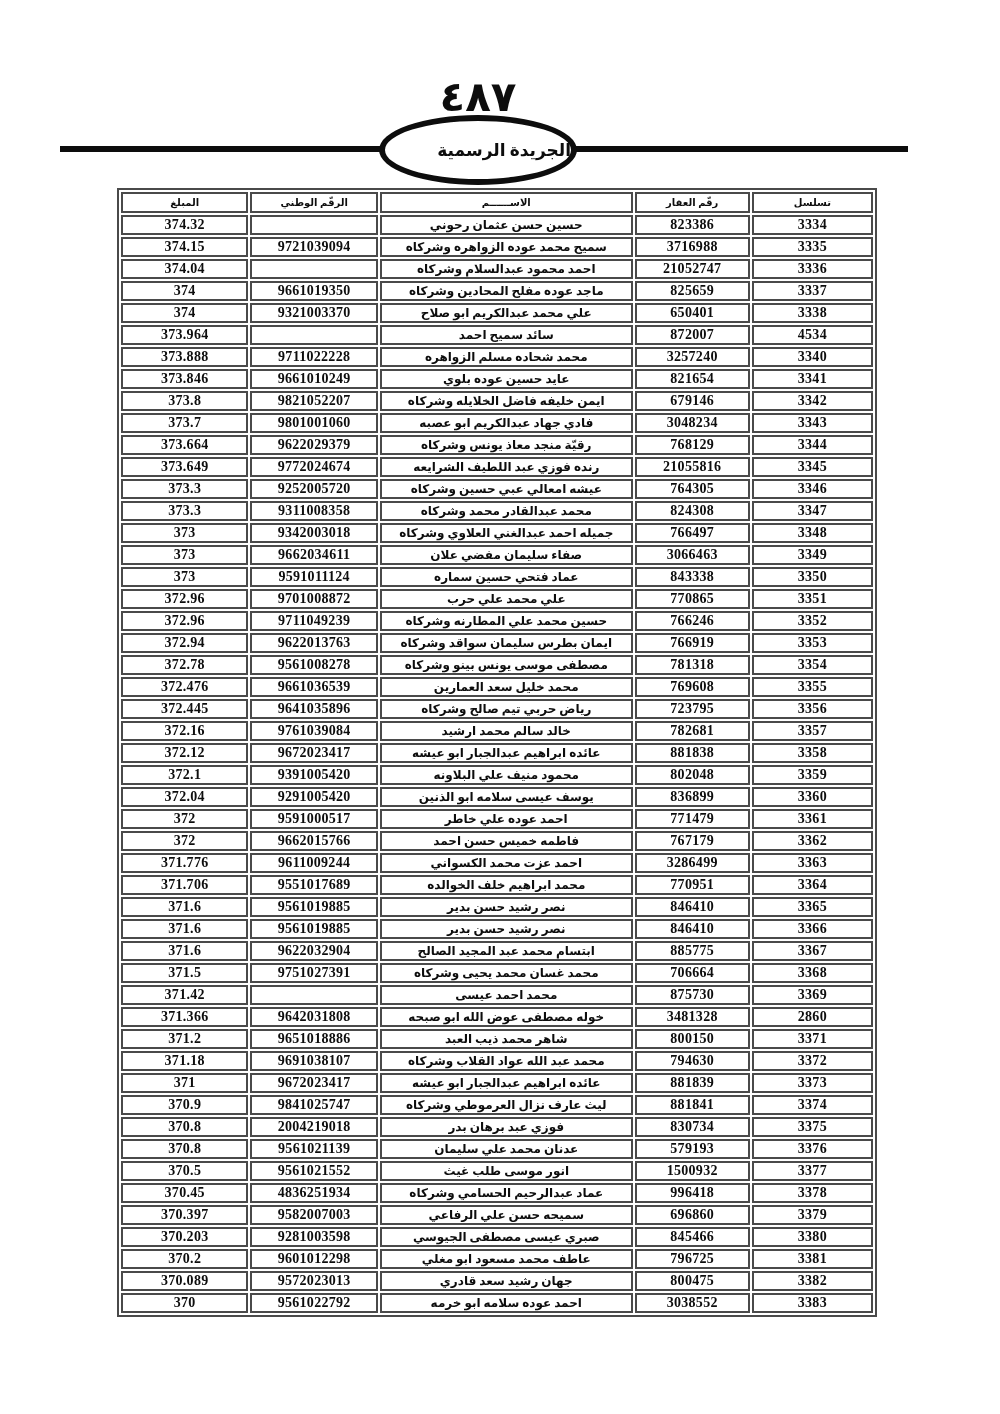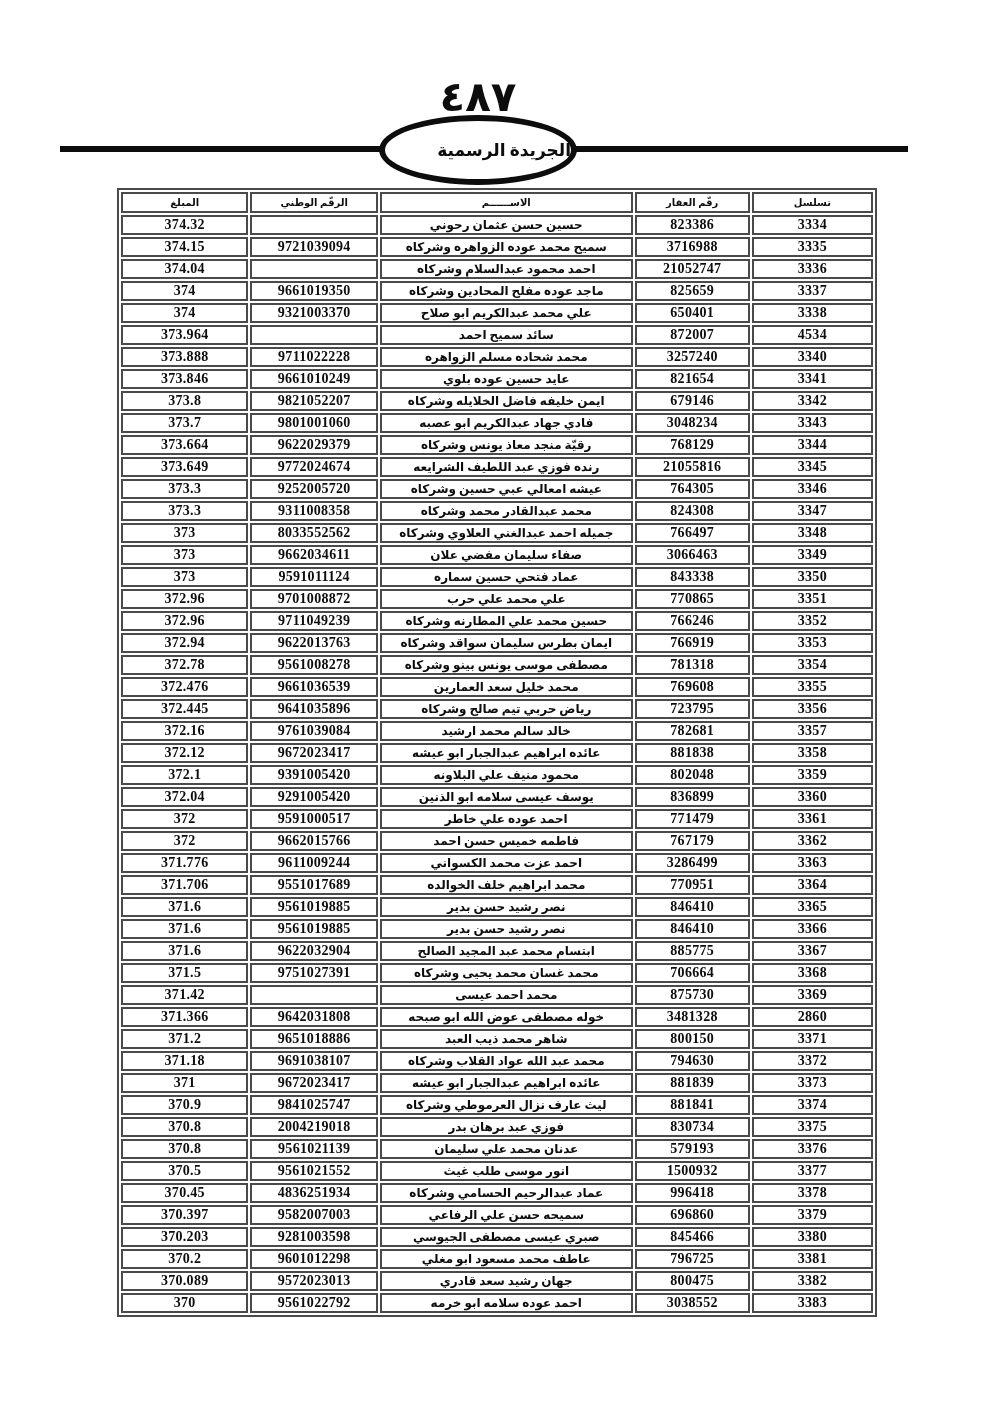--- a/index.html
+++ b/index.html
@@ -178,21 +178,21 @@
             <td class="col-serial">3347</td>
             <td class="col-prop">824308</td>
             <td class="col-name">محمد عبدالقادر محمد وشركاه</td>
             <td class="col-natid">9311008358</td>
             <td class="col-amount">373.3</td>
           </tr>
           <tr>
             <td class="col-serial">3348</td>
             <td class="col-prop">766497</td>
             <td class="col-name">جميله احمد عبدالغني العلاوي وشركاه</td>
-            <td class="col-natid">8033552562</td>
+            <td class="col-natid">9342003018</td>
             <td class="col-amount">373</td>
           </tr>
           <tr>
             <td class="col-serial">3349</td>
             <td class="col-prop">3066463</td>
             <td class="col-name">صفاء سليمان مفضي علان</td>
             <td class="col-natid">9662034611</td>
             <td class="col-amount">373</td>
           </tr>
           <tr>

